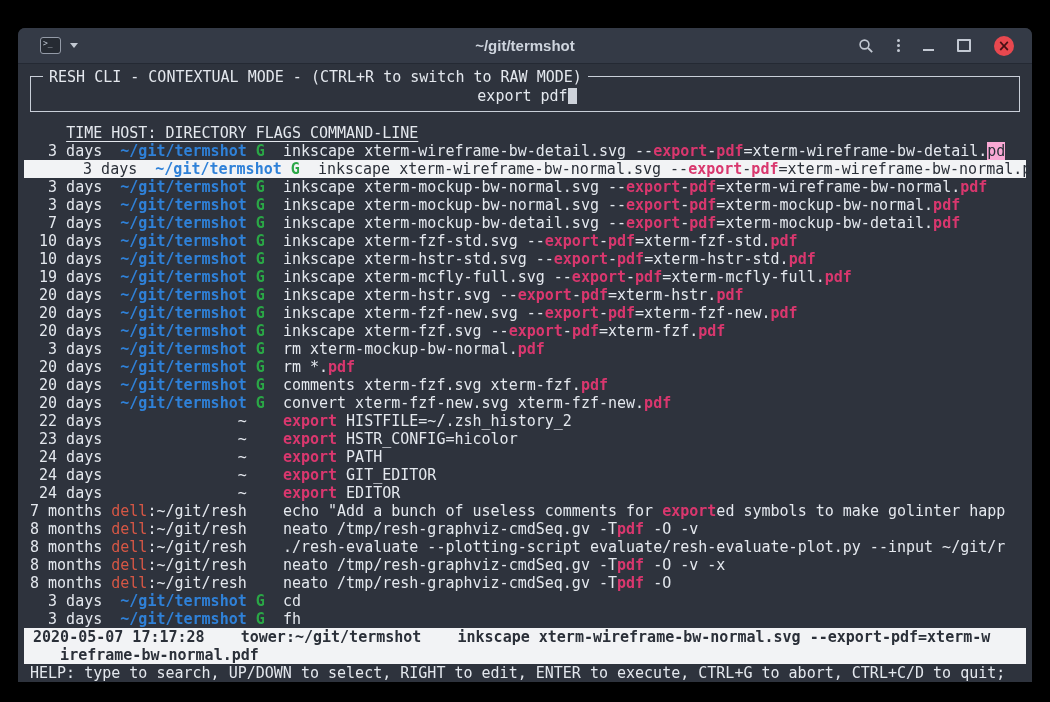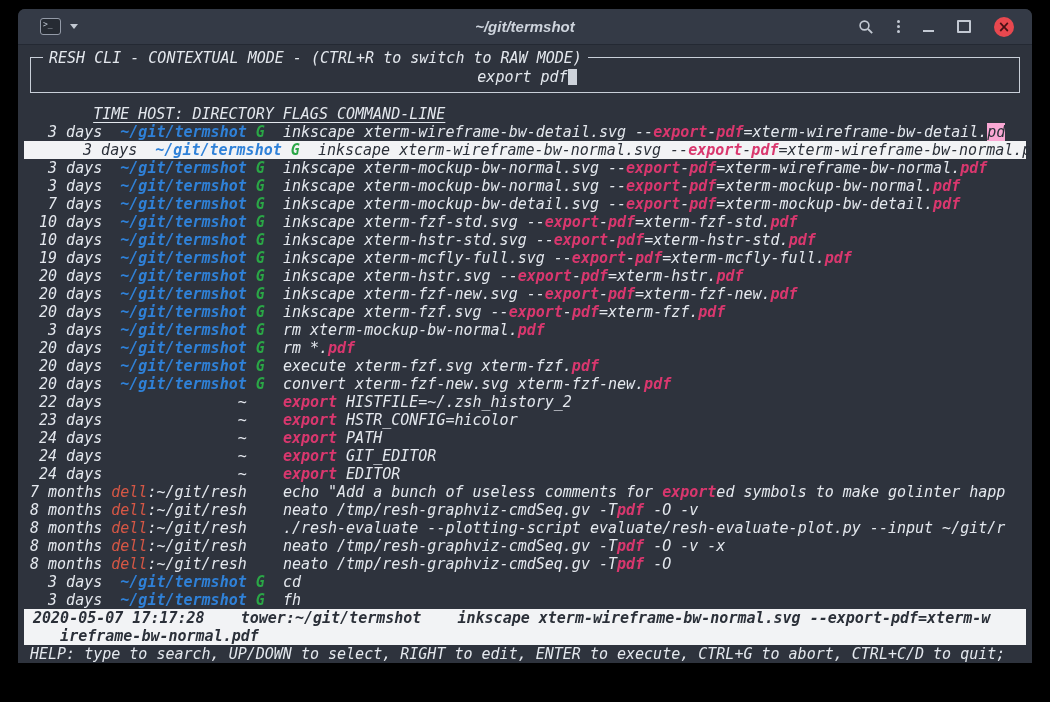--- a/index.html
+++ b/index.html
@@ -1,22 +1,22 @@
 <!DOCTYPE html>
 <html style="--terminal_bg: #2e333d; --titlebar_bg: #343a46; --fg: #e4e8ee; --match: #d9376e; --directory: #2f81d8; --host: #d65745; --flag: #2aa746; --selection_bg: #f2f3f5; --selection_fg: #2b3039; --box_border: #c9cfd9; --close_button: #e8484f;"><head>
 <meta charset="utf-8">
 <style>
   html,body{margin:0;padding:0;}
   body{
     width:1050px;height:702px;background:#000;overflow:hidden;position:relative;
     font-family:"DejaVu Sans Mono",monospace;
   }
   .window{
-    position:absolute;left:18px;top:9px;width:1014px;height:654px;
-    background:var(--terminal_bg,#2e333d);border-radius:7px 7px 0 0;font-style:italic;
+    position:absolute;left:18px;top:28px;width:1014px;height:654px;
+    background:var(--terminal_bg,#2e333d);border-radius:7px 7px 0 0;
   }
   
   .titlebar{
     height:36px;background:var(--titlebar_bg,#343a46);border-radius:7px 7px 0 0;
     border-bottom:1px solid #242933;box-sizing:border-box;
     display:flex;align-items:center;position:relative;
     font-family:"Liberation Sans",sans-serif;
   }
   .tb-left{display:flex;align-items:center;gap:9px;margin-left:22px;}
   .app-icon{
@@ -60,21 +60,21 @@
   }
   .sbox-title{
     position:absolute;top:-9px;left:12px;height:18px;line-height:18px;
     background:var(--terminal_bg,#2e333d);padding:0 6px;white-space:pre;
   }
   .sbox-input{padding:10px 0 0 4px;white-space:pre;text-align:center;}
   .cursor{
     display:inline-block;width:9px;height:16px;background:#cdd2da;vertical-align:-3px;
   }
   .hline{height:18px;white-space:pre;}
-  .hline .u{text-decoration:underline;text-underline-offset:3px;margin-left:27px;}
+  .hline .u{text-decoration:underline;text-underline-offset:3px;}
   .row{height:18px;white-space:pre;margin:0 -6px;padding:0 6px;color:var(--fg,#e4e8ee);}
   .row.sel{background:var(--selection_bg,#f2f3f5);color:var(--selection_fg,#2b3039);padding-left:41px;}
   .seg-m{color:var(--match,#d9376e);font-weight:bold;}
   .seg-dir{color:var(--directory,#2f81d8);font-weight:bold;}
   .seg-host{color:var(--host,#d65745);}
   .seg-flag{color:var(--flag,#2aa746);font-weight:bold;}
   .seg-inv{background:#f9a8d4;color:#2b3039;}
   .status{
     height:18px;white-space:pre;background:var(--selection_bg,#f2f3f5);
     color:var(--selection_fg,#2b3039);font-weight:bold;margin:0 -6px;padding:0 0;
@@ -125,21 +125,21 @@
         <div class="row"><span class="seg-d">  3 days </span><span class="seg-d"> </span><span class="seg-dir">~/git/termshot</span><span class="seg-d"> </span><span class="seg-flag">G</span><span class="seg-d">  </span><span class="seg-d">inkscape xterm-mockup-bw-normal.svg --</span><span class="seg-m">export</span><span class="seg-d">-</span><span class="seg-m">pdf</span><span class="seg-d">=xterm-mockup-bw-normal.</span><span class="seg-m">pdf</span></div>
         <div class="row"><span class="seg-d">  7 days </span><span class="seg-d"> </span><span class="seg-dir">~/git/termshot</span><span class="seg-d"> </span><span class="seg-flag">G</span><span class="seg-d">  </span><span class="seg-d">inkscape xterm-mockup-bw-detail.svg --</span><span class="seg-m">export</span><span class="seg-d">-</span><span class="seg-m">pdf</span><span class="seg-d">=xterm-mockup-bw-detail.</span><span class="seg-m">pdf</span></div>
         <div class="row"><span class="seg-d"> 10 days </span><span class="seg-d"> </span><span class="seg-dir">~/git/termshot</span><span class="seg-d"> </span><span class="seg-flag">G</span><span class="seg-d">  </span><span class="seg-d">inkscape xterm-fzf-std.svg --</span><span class="seg-m">export</span><span class="seg-d">-</span><span class="seg-m">pdf</span><span class="seg-d">=xterm-fzf-std.</span><span class="seg-m">pdf</span></div>
         <div class="row"><span class="seg-d"> 10 days </span><span class="seg-d"> </span><span class="seg-dir">~/git/termshot</span><span class="seg-d"> </span><span class="seg-flag">G</span><span class="seg-d">  </span><span class="seg-d">inkscape xterm-hstr-std.svg --</span><span class="seg-m">export</span><span class="seg-d">-</span><span class="seg-m">pdf</span><span class="seg-d">=xterm-hstr-std.</span><span class="seg-m">pdf</span></div>
         <div class="row"><span class="seg-d"> 19 days </span><span class="seg-d"> </span><span class="seg-dir">~/git/termshot</span><span class="seg-d"> </span><span class="seg-flag">G</span><span class="seg-d">  </span><span class="seg-d">inkscape xterm-mcfly-full.svg --</span><span class="seg-m">export</span><span class="seg-d">-</span><span class="seg-m">pdf</span><span class="seg-d">=xterm-mcfly-full.</span><span class="seg-m">pdf</span></div>
         <div class="row"><span class="seg-d"> 20 days </span><span class="seg-d"> </span><span class="seg-dir">~/git/termshot</span><span class="seg-d"> </span><span class="seg-flag">G</span><span class="seg-d">  </span><span class="seg-d">inkscape xterm-hstr.svg --</span><span class="seg-m">export</span><span class="seg-d">-</span><span class="seg-m">pdf</span><span class="seg-d">=xterm-hstr.</span><span class="seg-m">pdf</span></div>
         <div class="row"><span class="seg-d"> 20 days </span><span class="seg-d"> </span><span class="seg-dir">~/git/termshot</span><span class="seg-d"> </span><span class="seg-flag">G</span><span class="seg-d">  </span><span class="seg-d">inkscape xterm-fzf-new.svg --</span><span class="seg-m">export</span><span class="seg-d">-</span><span class="seg-m">pdf</span><span class="seg-d">=xterm-fzf-new.</span><span class="seg-m">pdf</span></div>
         <div class="row"><span class="seg-d"> 20 days </span><span class="seg-d"> </span><span class="seg-dir">~/git/termshot</span><span class="seg-d"> </span><span class="seg-flag">G</span><span class="seg-d">  </span><span class="seg-d">inkscape xterm-fzf.svg --</span><span class="seg-m">export</span><span class="seg-d">-</span><span class="seg-m">pdf</span><span class="seg-d">=xterm-fzf.</span><span class="seg-m">pdf</span></div>
         <div class="row"><span class="seg-d">  3 days </span><span class="seg-d"> </span><span class="seg-dir">~/git/termshot</span><span class="seg-d"> </span><span class="seg-flag">G</span><span class="seg-d">  </span><span class="seg-d">rm xterm-mockup-bw-normal.</span><span class="seg-m">pdf</span></div>
         <div class="row"><span class="seg-d"> 20 days </span><span class="seg-d"> </span><span class="seg-dir">~/git/termshot</span><span class="seg-d"> </span><span class="seg-flag">G</span><span class="seg-d">  </span><span class="seg-d">rm *.</span><span class="seg-m">pdf</span></div>
-        <div class="row"><span class="seg-d"> 20 days </span><span class="seg-d"> </span><span class="seg-dir">~/git/termshot</span><span class="seg-d"> </span><span class="seg-flag">G</span><span class="seg-d">  </span><span class="seg-d">execute xterm-fzf.svg xterm-fzf.</span><span class="seg-m">pdf</span></div>
+        <div class="row"><span class="seg-d"> 20 days </span><span class="seg-d"> </span><span class="seg-dir">~/git/termshot</span><span class="seg-d"> </span><span class="seg-flag">G</span><span class="seg-d">  </span><span class="seg-d">comments xterm-fzf.svg xterm-fzf.</span><span class="seg-m">pdf</span></div>
         <div class="row"><span class="seg-d"> 20 days </span><span class="seg-d"> </span><span class="seg-dir">~/git/termshot</span><span class="seg-d"> </span><span class="seg-flag">G</span><span class="seg-d">  </span><span class="seg-d">convert xterm-fzf-new.svg xterm-fzf-new.</span><span class="seg-m">pdf</span></div>
         <div class="row"><span class="seg-d"> 22 days </span><span class="seg-d">              </span><span class="seg-d">~</span><span class="seg-d"> </span><span class="seg-d"> </span><span class="seg-d">  </span><span class="seg-m">export</span><span class="seg-d"> HISTFILE=~/.zsh_history_2</span></div>
         <div class="row"><span class="seg-d"> 23 days </span><span class="seg-d">              </span><span class="seg-d">~</span><span class="seg-d"> </span><span class="seg-d"> </span><span class="seg-d">  </span><span class="seg-m">export</span><span class="seg-d"> HSTR_CONFIG=hicolor</span></div>
         <div class="row"><span class="seg-d"> 24 days </span><span class="seg-d">              </span><span class="seg-d">~</span><span class="seg-d"> </span><span class="seg-d"> </span><span class="seg-d">  </span><span class="seg-m">export</span><span class="seg-d"> PATH</span></div>
         <div class="row"><span class="seg-d"> 24 days </span><span class="seg-d">              </span><span class="seg-d">~</span><span class="seg-d"> </span><span class="seg-d"> </span><span class="seg-d">  </span><span class="seg-m">export</span><span class="seg-d"> GIT_EDITOR</span></div>
         <div class="row"><span class="seg-d"> 24 days </span><span class="seg-d">              </span><span class="seg-d">~</span><span class="seg-d"> </span><span class="seg-d"> </span><span class="seg-d">  </span><span class="seg-m">export</span><span class="seg-d"> EDITOR</span></div>
         <div class="row"><span class="seg-d">7 months </span><span class="seg-host">dell</span><span class="seg-d">:~/git/resh</span><span class="seg-d"> </span><span class="seg-d"> </span><span class="seg-d">  </span><span class="seg-d">echo "Add a bunch of useless comments for </span><span class="seg-m">export</span><span class="seg-d">ed symbols to make golinter happ</span></div>
         <div class="row"><span class="seg-d">8 months </span><span class="seg-host">dell</span><span class="seg-d">:~/git/resh</span><span class="seg-d"> </span><span class="seg-d"> </span><span class="seg-d">  </span><span class="seg-d">neato /tmp/resh-graphviz-cmdSeq.gv -T</span><span class="seg-m">pdf</span><span class="seg-d"> -O -v</span></div>
         <div class="row"><span class="seg-d">8 months </span><span class="seg-host">dell</span><span class="seg-d">:~/git/resh</span><span class="seg-d"> </span><span class="seg-d"> </span><span class="seg-d">  </span><span class="seg-d">./resh-evaluate --plotting-script evaluate/resh-evaluate-plot.py --input ~/git/r</span></div>
         <div class="row"><span class="seg-d">8 months </span><span class="seg-host">dell</span><span class="seg-d">:~/git/resh</span><span class="seg-d"> </span><span class="seg-d"> </span><span class="seg-d">  </span><span class="seg-d">neato /tmp/resh-graphviz-cmdSeq.gv -T</span><span class="seg-m">pdf</span><span class="seg-d"> -O -v -x</span></div>

